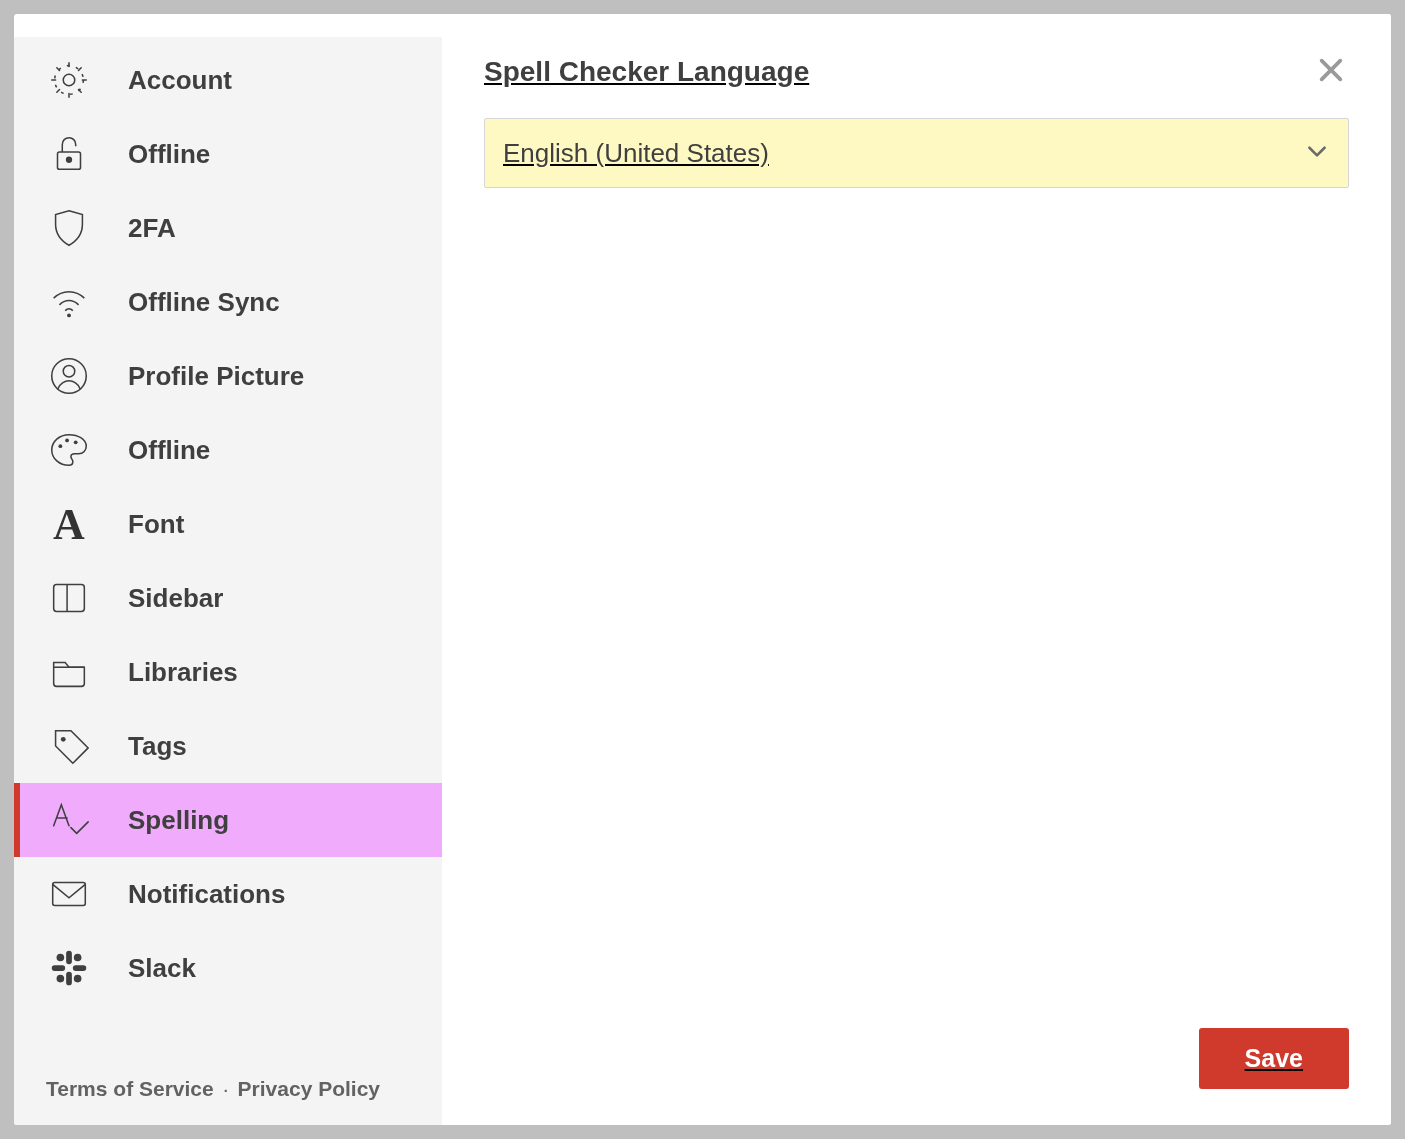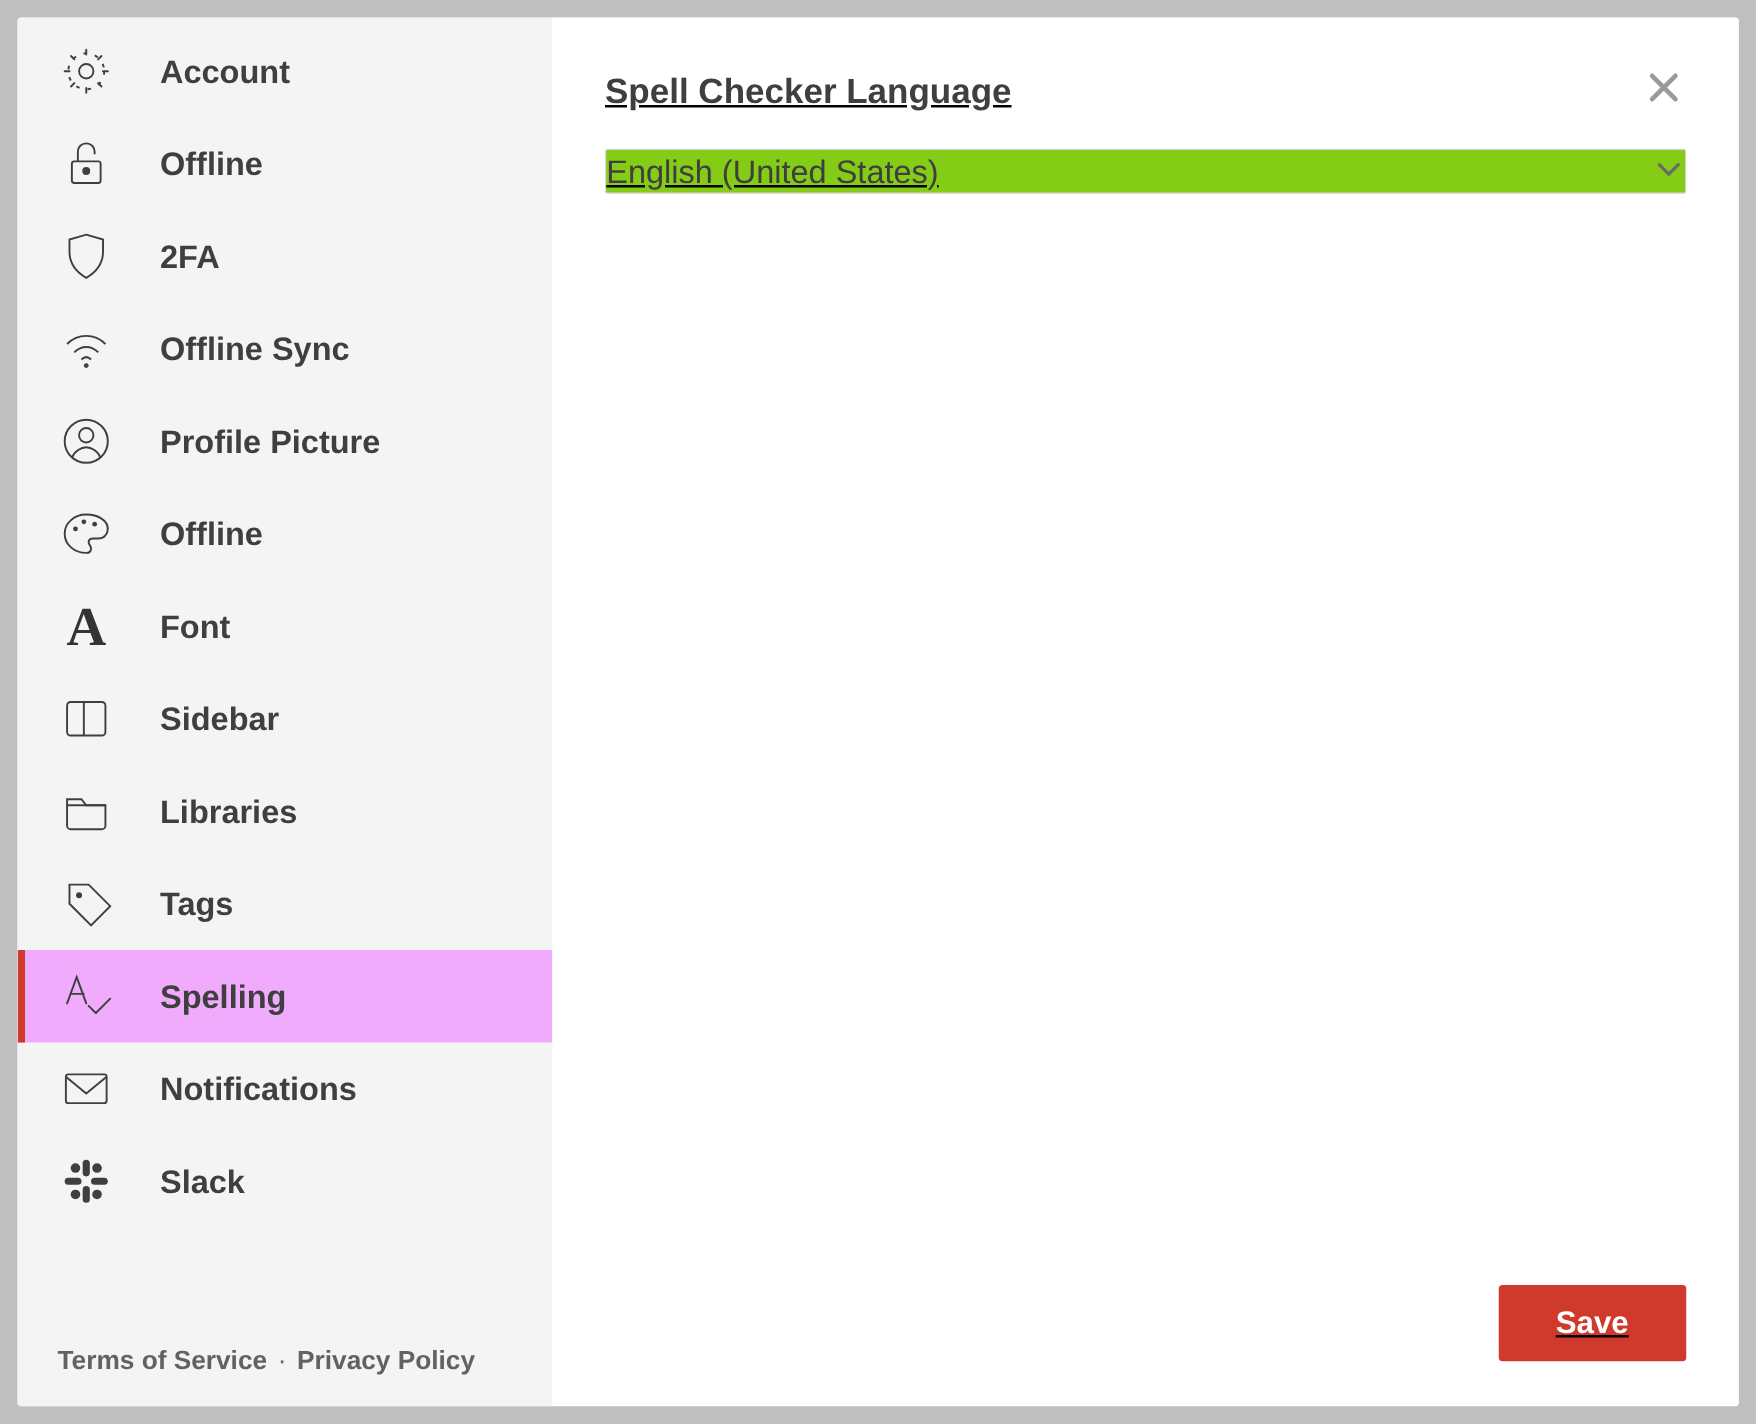--- a/index.html
+++ b/index.html
@@ -21,20 +21,21 @@
     border-radius: 3px;
     overflow: hidden;
   }
   
   .sidebar {
     width: 428px;
     background: #f4f4f4;
     display: flex;
     flex-direction: column;
     padding-top: 6px;
+    margin-top: 23px;
   }
   .sidebar-list {
     flex: 1;
     overflow: hidden;
   }
   .sidebar-item {
     display: flex;
     align-items: center;
     height: 74px;
     padding-left: 30px;
@@ -124,26 +125,26 @@
   }
   .panel-body {
     padding: 26px 42px 0 42px;
     flex: 1;
   }
   .select-wrap {
     position: relative;
     width: 100%;
     border: 1px solid #d6d6d6;
     border-radius: 2px;
-    height: 36px;
+    height: 70px;
     display: flex;
     align-items: center;
-    padding: 0 0;
-    cursor: pointer;
-    background: #84cc16;
+    padding: 0 18px;
+    cursor: pointer;
+    background: #fef9c3;
   }
   .select-value {
     font-size: 26px;
     font-weight: 400;
     color: #3f3f3f;
     flex: 1;
   }
   .chevron {
     color: #6a6a6a;
   }

